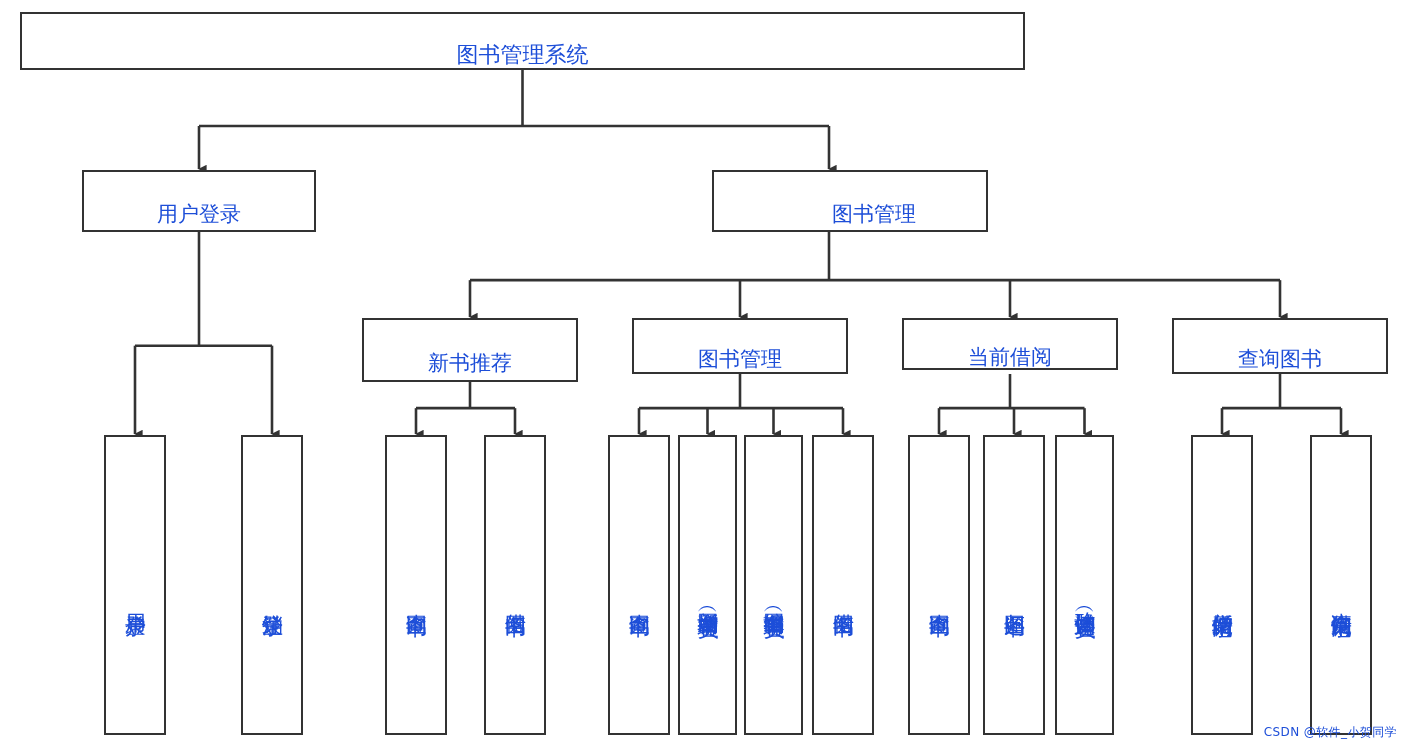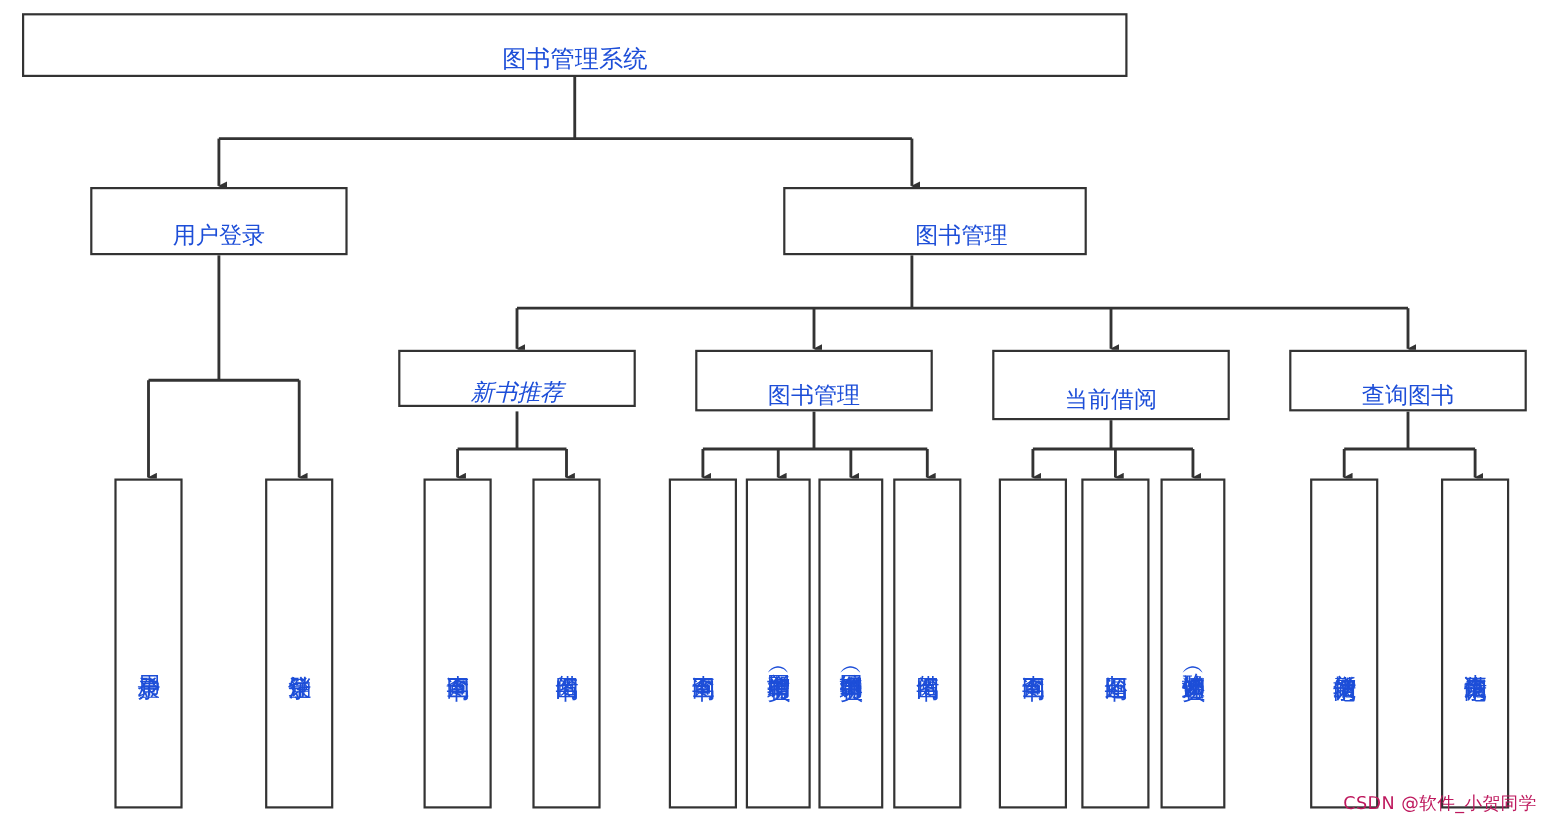--- a/index.html
+++ b/index.html
@@ -53,22 +53,22 @@
     letter-spacing: 1px;
     line-height: 1;
   }
   .node.root .label {
     font-size: 22px;
   }
   #watermark {
     position: absolute;
     right: 8px;
     bottom: 6px;
-    font-size: 16px;
-    color: #be185d;
+    font-size: 12px;
+    color: #1d4ed8;
     letter-spacing: 0.4px;
     z-index: 3;
     white-space: nowrap;
   }
 </style>
 </head>
 <body>
 
 <div id="canvas">
 
@@ -118,27 +118,27 @@
   <div id="nodes">
       <div class="node h root" style="left: 20px; top: 12px; width: 1005px; height: 58px;">
         <span class="label">图书管理系统</span>
       </div>
       <div class="node h" style="left: 82px; top: 170px; width: 234px; height: 62px;">
         <span class="label">用户登录</span>
       </div>
       <div class="node h" style="left: 712px; top: 170px; width: 276px; height: 62px; padding-left: 48px;">
         <span class="label">图书管理</span>
       </div>
-      <div class="node h" style="left: 362px; top: 318px; width: 216px; height: 52px; font-style: italic;">
+      <div class="node h" style="left: 362px; top: 318px; width: 216px; height: 64px;">
         <span class="label">新书推荐</span>
       </div>
       <div class="node h" style="left: 632px; top: 318px; width: 216px; height: 56px;">
         <span class="label">图书管理</span>
       </div>
-      <div class="node h" style="left: 902px; top: 318px; width: 216px; height: 64px;">
+      <div class="node h" style="left: 902px; top: 318px; width: 216px; height: 52px;">
         <span class="label">当前借阅</span>
       </div>
       <div class="node h" style="left: 1172px; top: 318px; width: 216px; height: 56px;">
         <span class="label">查询图书</span>
       </div>
       <div class="node v" style="left: 104px; top: 435px; width: 62px; height: 300px;">
         <span class="label">用户登录</span>
       </div>
       <div class="node v" style="left: 241px; top: 435px; width: 62px; height: 300px;">
         <span class="label">注销登录</span>

